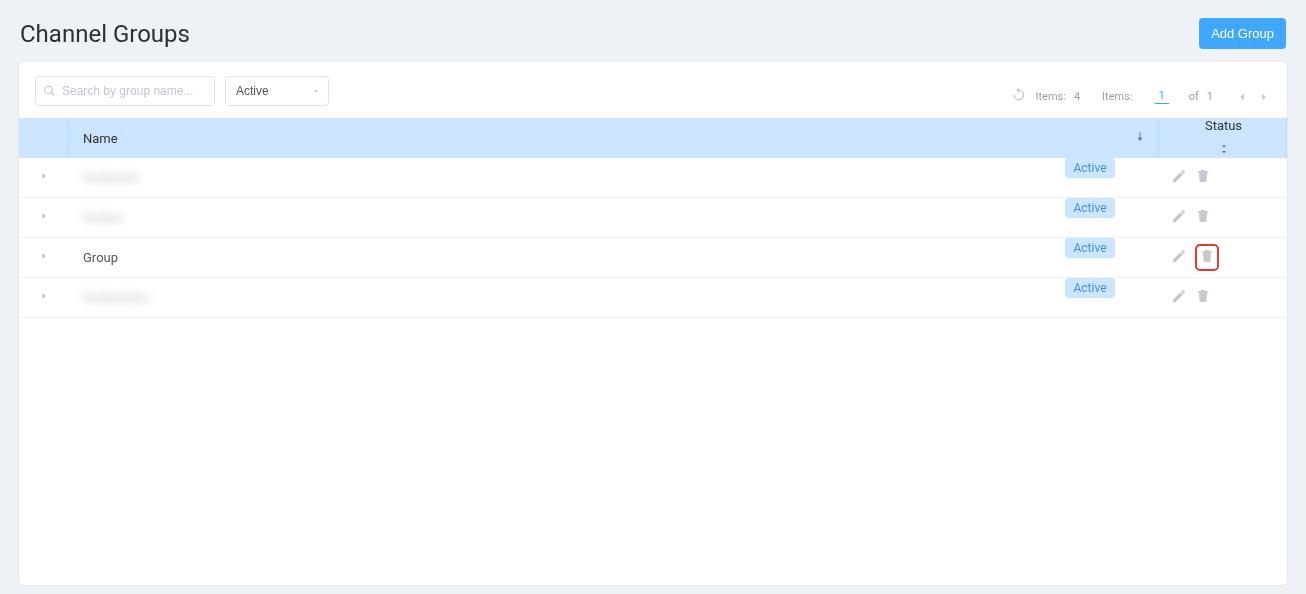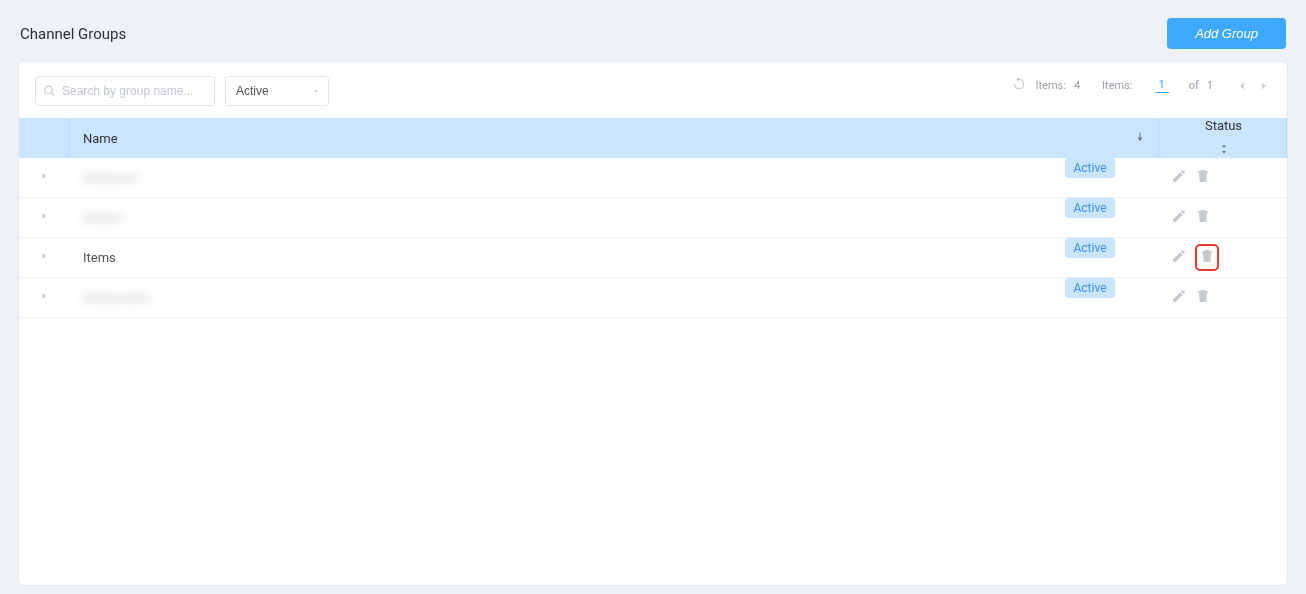--- a/index.html
+++ b/index.html
@@ -15,43 +15,42 @@
   .page {
     padding: 10px 18px 10px 18px;
   }
   .header {
     display: flex;
     justify-content: space-between;
     align-items: center;
     padding: 8px 2px 12px 2px;
   }
   .page-title {
-    font-size: 15px;
+    font-size: 24px;
     font-weight: 400;
     color: #2c2f33;
   }
   .btn-primary {
     background: #3ea8ff;
     color: #fff;
     border: none;
     border-radius: 4px;
-    padding: 8px 28px;
+    padding: 8px 12px;
     font-size: 13px;
     cursor: pointer;
-    font-style: italic;
   }
   .card {
     background: #fff;
     border: 1px solid #e6e9ed;
     border-radius: 6px;
     min-height: 525px;
   }
   .toolbar {
     display: flex;
-    align-items: flex-start;
+    align-items: flex-end;
     padding: 14px 16px 12px 16px;
     gap: 10px;
   }
   .search-wrap {
     position: relative;
     width: 180px;
   }
   .search-wrap svg {
     position: absolute;
     left: 8px;
@@ -295,21 +294,21 @@
               </span></span>
           </div>
         </div>
         <div class="row">
           <div class="col-expand">
             <span><svg viewBox="0 0 24 24">
                 <path d="M9 6l6 6-6 6z"></path>
               </svg></span>
           </div>
           <div class="col-name">
-            <span>Items</span>
+            <span>Group</span>
           </div>
           <div class="col-status">
             <span class="badge">Active</span>
           </div>
           <div class="col-options">
             <span class="icon-btn">
               <span><svg viewBox="0 0 24 24">
                   <path d="M3 17.25V21h3.75L17.8 9.94l-3.75-3.75L3 17.25zM20.7 7.04a1 1 0 000-1.41l-2.34-2.34a1 1 0 00-1.41 0l-1.83 1.83 3.75 3.75 1.83-1.83z"></path>
                 </svg></span>
             </span>

